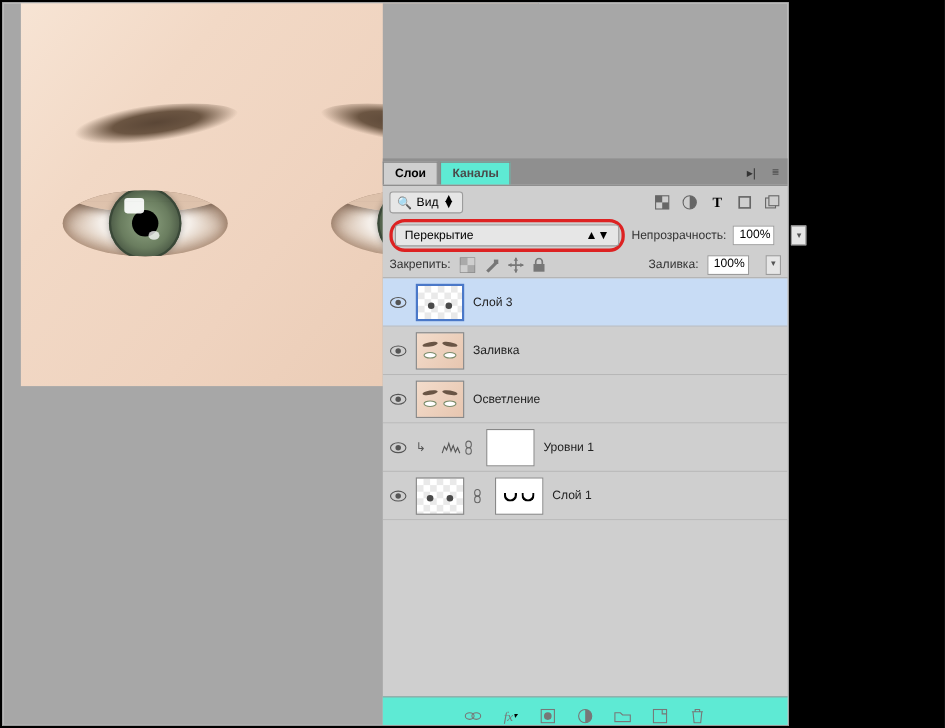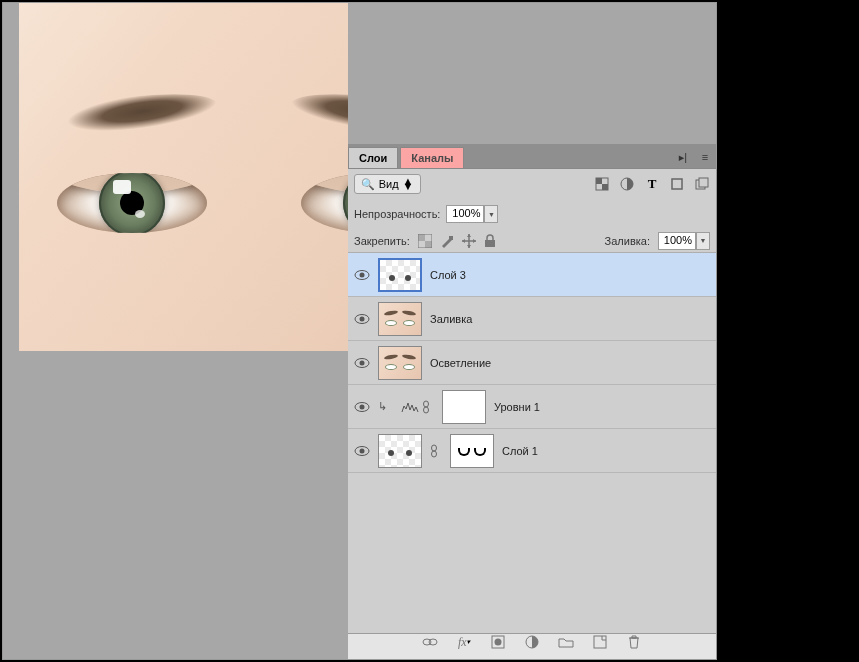--- a/index.html
+++ b/index.html
@@ -15,34 +15,34 @@
 .iris{position:absolute;left:50%;top:50%;width:66px;height:66px;margin:-33px 0 0 -33px;border-radius:50%;background:radial-gradient(circle,#8fa07a 0%,#7c9070 25%,#6a7d5f 48%,#4e5d48 68%,#2f3a2d 88%);box-shadow:inset 0 0 0 2px #3a4838,0 0 6px rgba(0,0,0,0.3)}
 .pupil{position:absolute;left:50%;top:50%;width:24px;height:24px;margin:-12px 0 0 -12px;border-radius:50%;background:#000}
 .hl1{position:absolute;left:14px;top:10px;width:18px;height:14px;background:rgba(255,255,255,0.92);border-radius:3px}
 .hl2{position:absolute;left:36px;top:40px;width:10px;height:8px;background:rgba(255,255,255,0.75);border-radius:50%}
 .lid-top{position:absolute;left:-10px;top:-34px;width:170px;height:54px;border-radius:50%;background:linear-gradient(#d4b8a2,#e0c4ae);box-shadow:0 3px 6px rgba(60,40,25,0.3)}
 .lashes-t{position:absolute;left:-10px;top:-6px;width:172px;height:16px;border-top:4px solid #2b2018;border-radius:90px 90px 0 0/30px 30px 0 0}
 .lashes-b{position:absolute;left:0;bottom:-2px;width:150px;height:10px;border-bottom:2px solid rgba(50,35,24,0.6);border-radius:0 0 80px 80px/0 0 10px 10px}
 .panel{position:absolute;right:0;top:0;width:368px;height:656px;background:#a7a7a7}
 .tabs{position:absolute;left:0;top:141px;width:368px;height:24px;background:#8f8f8f;display:flex;align-items:flex-end}
 .tab{padding:4px 10px;background:#cfcfcf;border:1px solid #888;border-bottom:none;margin-right:2px;font-weight:bold;cursor:pointer}
-.tab.inactive{background:#fca5a5;color:#4a4a4a}
+.tab.inactive{background:#5eead4;color:#4a4a4a}
 .tabs .spacer{flex:1}
 .coll{width:22px;height:22px;display:flex;align-items:center;justify-content:center;color:#333}
 .panel-body{position:absolute;left:0;top:165px;width:368px;height:491px;background:#cfcfcf;border-top:1px solid #888}
 .row1{display:flex;align-items:center;height:30px;padding:4px 6px;gap:6px}
 .sel{background:#e6e6e6;border:1px solid #9c9c9c;border-radius:3px;height:20px;display:flex;align-items:center;padding:0 6px;gap:4px}
 .sel .arr{display:flex;flex-direction:column;line-height:5px;font-size:7px;color:#555}
 .filter-icons{display:flex;gap:9px;margin-left:auto;color:#555}
 .fi{width:16px;height:16px;display:flex;align-items:center;justify-content:center;cursor:pointer}
 .row2{display:flex;align-items:center;height:30px;padding:2px 6px;gap:6px}
 .blend-wrap{border:3px solid #d22;border-radius:14px;padding:2px;display:flex;align-items:center}
 .blend{width:204px;height:20px;background:#e6e6e6;border:1px solid #9c9c9c;border-radius:3px;display:flex;align-items:center;padding:0 8px;justify-content:space-between}
 .lbl{color:#333}
-.pct{display:flex;align-items:center;gap:0}
+.pct{display:flex;align-items:center;gap:15px}
 .pct-box{width:38px;height:18px;background:#fff;border:1px solid #9c9c9c;text-align:right;padding:1px 3px}
 .pct-dd{width:14px;height:18px;background:#e6e6e6;border:1px solid #9c9c9c;display:flex;align-items:center;justify-content:center;font-size:7px;color:#555}
 .row3{display:flex;align-items:center;height:24px;padding:0 6px;gap:8px;border-bottom:1px solid #aeaeae}
 .lock-icons{display:flex;gap:8px;color:#666}
 .li{width:14px;height:14px}
 .layers{overflow:auto}
 .layer{display:flex;align-items:center;height:44px;border-bottom:1px solid #b7b7b7;padding:0 6px;gap:8px;background:#cfcfcf}
 .layer.sel-row{background:#c8dcf5}
 .vis{width:16px;height:16px;display:flex;align-items:center;justify-content:center;color:#555;cursor:pointer}
 .thumb{width:44px;height:34px;border:1px solid #888;background:#fff;position:relative;overflow:hidden}
@@ -59,21 +59,21 @@
 .thumb .dR{right:9px;top:15px}
 .mask{width:44px;height:34px;border:1px solid #888;background:#fff;position:relative}
 .mask .arc{position:absolute;width:12px;height:8px;border:2px solid #000;border-top:none;border-radius:0 0 12px 12px}
 .mask .aL{left:7px;top:13px}
 .mask .aR{right:7px;top:13px}
 .link{width:12px;font-size:10px;color:#666}
 .lname{color:#222}
 .lname.u{}
 .lock-r{margin-left:auto;color:#666}
 .adj-row .adj-ic{width:14px;color:#555}
-.bottom{position:absolute;left:0;bottom:0;width:368px;height:26px;background:#e5e5e5;border-top:1px solid #9c9c9c;display:flex;align-items:flex-start;justify-content:center;gap:18px;color:#666}
+.bottom{position:absolute;left:0;bottom:0;width:368px;height:26px;background:#5eead4;border-top:1px solid #9c9c9c;display:flex;align-items:flex-end;justify-content:center;gap:18px;color:#666}
 .bi{width:16px;height:16px;cursor:pointer;display:flex;align-items:center;justify-content:center}
 svg{display:block}
 </style>
 </head>
 <body>
 
 <div class="frame">
 <div class="workspace">
   <div class="canvas">
     <div class="brow-l"></div>
@@ -143,20 +143,26 @@
         <div class="fi">
               <svg width="14" height="14">
                 <rect x="1" y="3" width="9" height="9" fill="none" stroke="#666"></rect>
                 <rect x="4" y="1" width="9" height="9" fill="#cfcfcf" stroke="#666"></rect>
               </svg>
             </div>
       </div>
     </div>
 
     <div class="row2">
+      <div class="blend-wrap">
+        <div class="blend">
+          <span>Перекрытие</span>
+          <span class="arr"><span>▲</span><span>▼</span></span>
+        </div>
+      </div>
       <span class="lbl">Непрозрачность:</span>
       <div class="pct">
         <div class="pct-box">100%</div>
         <div class="pct-dd">▼</div>
       </div>
     </div>
 
     <div class="row3">
       <span class="lbl">Закрепить:</span>
       <div class="lock-icons">

